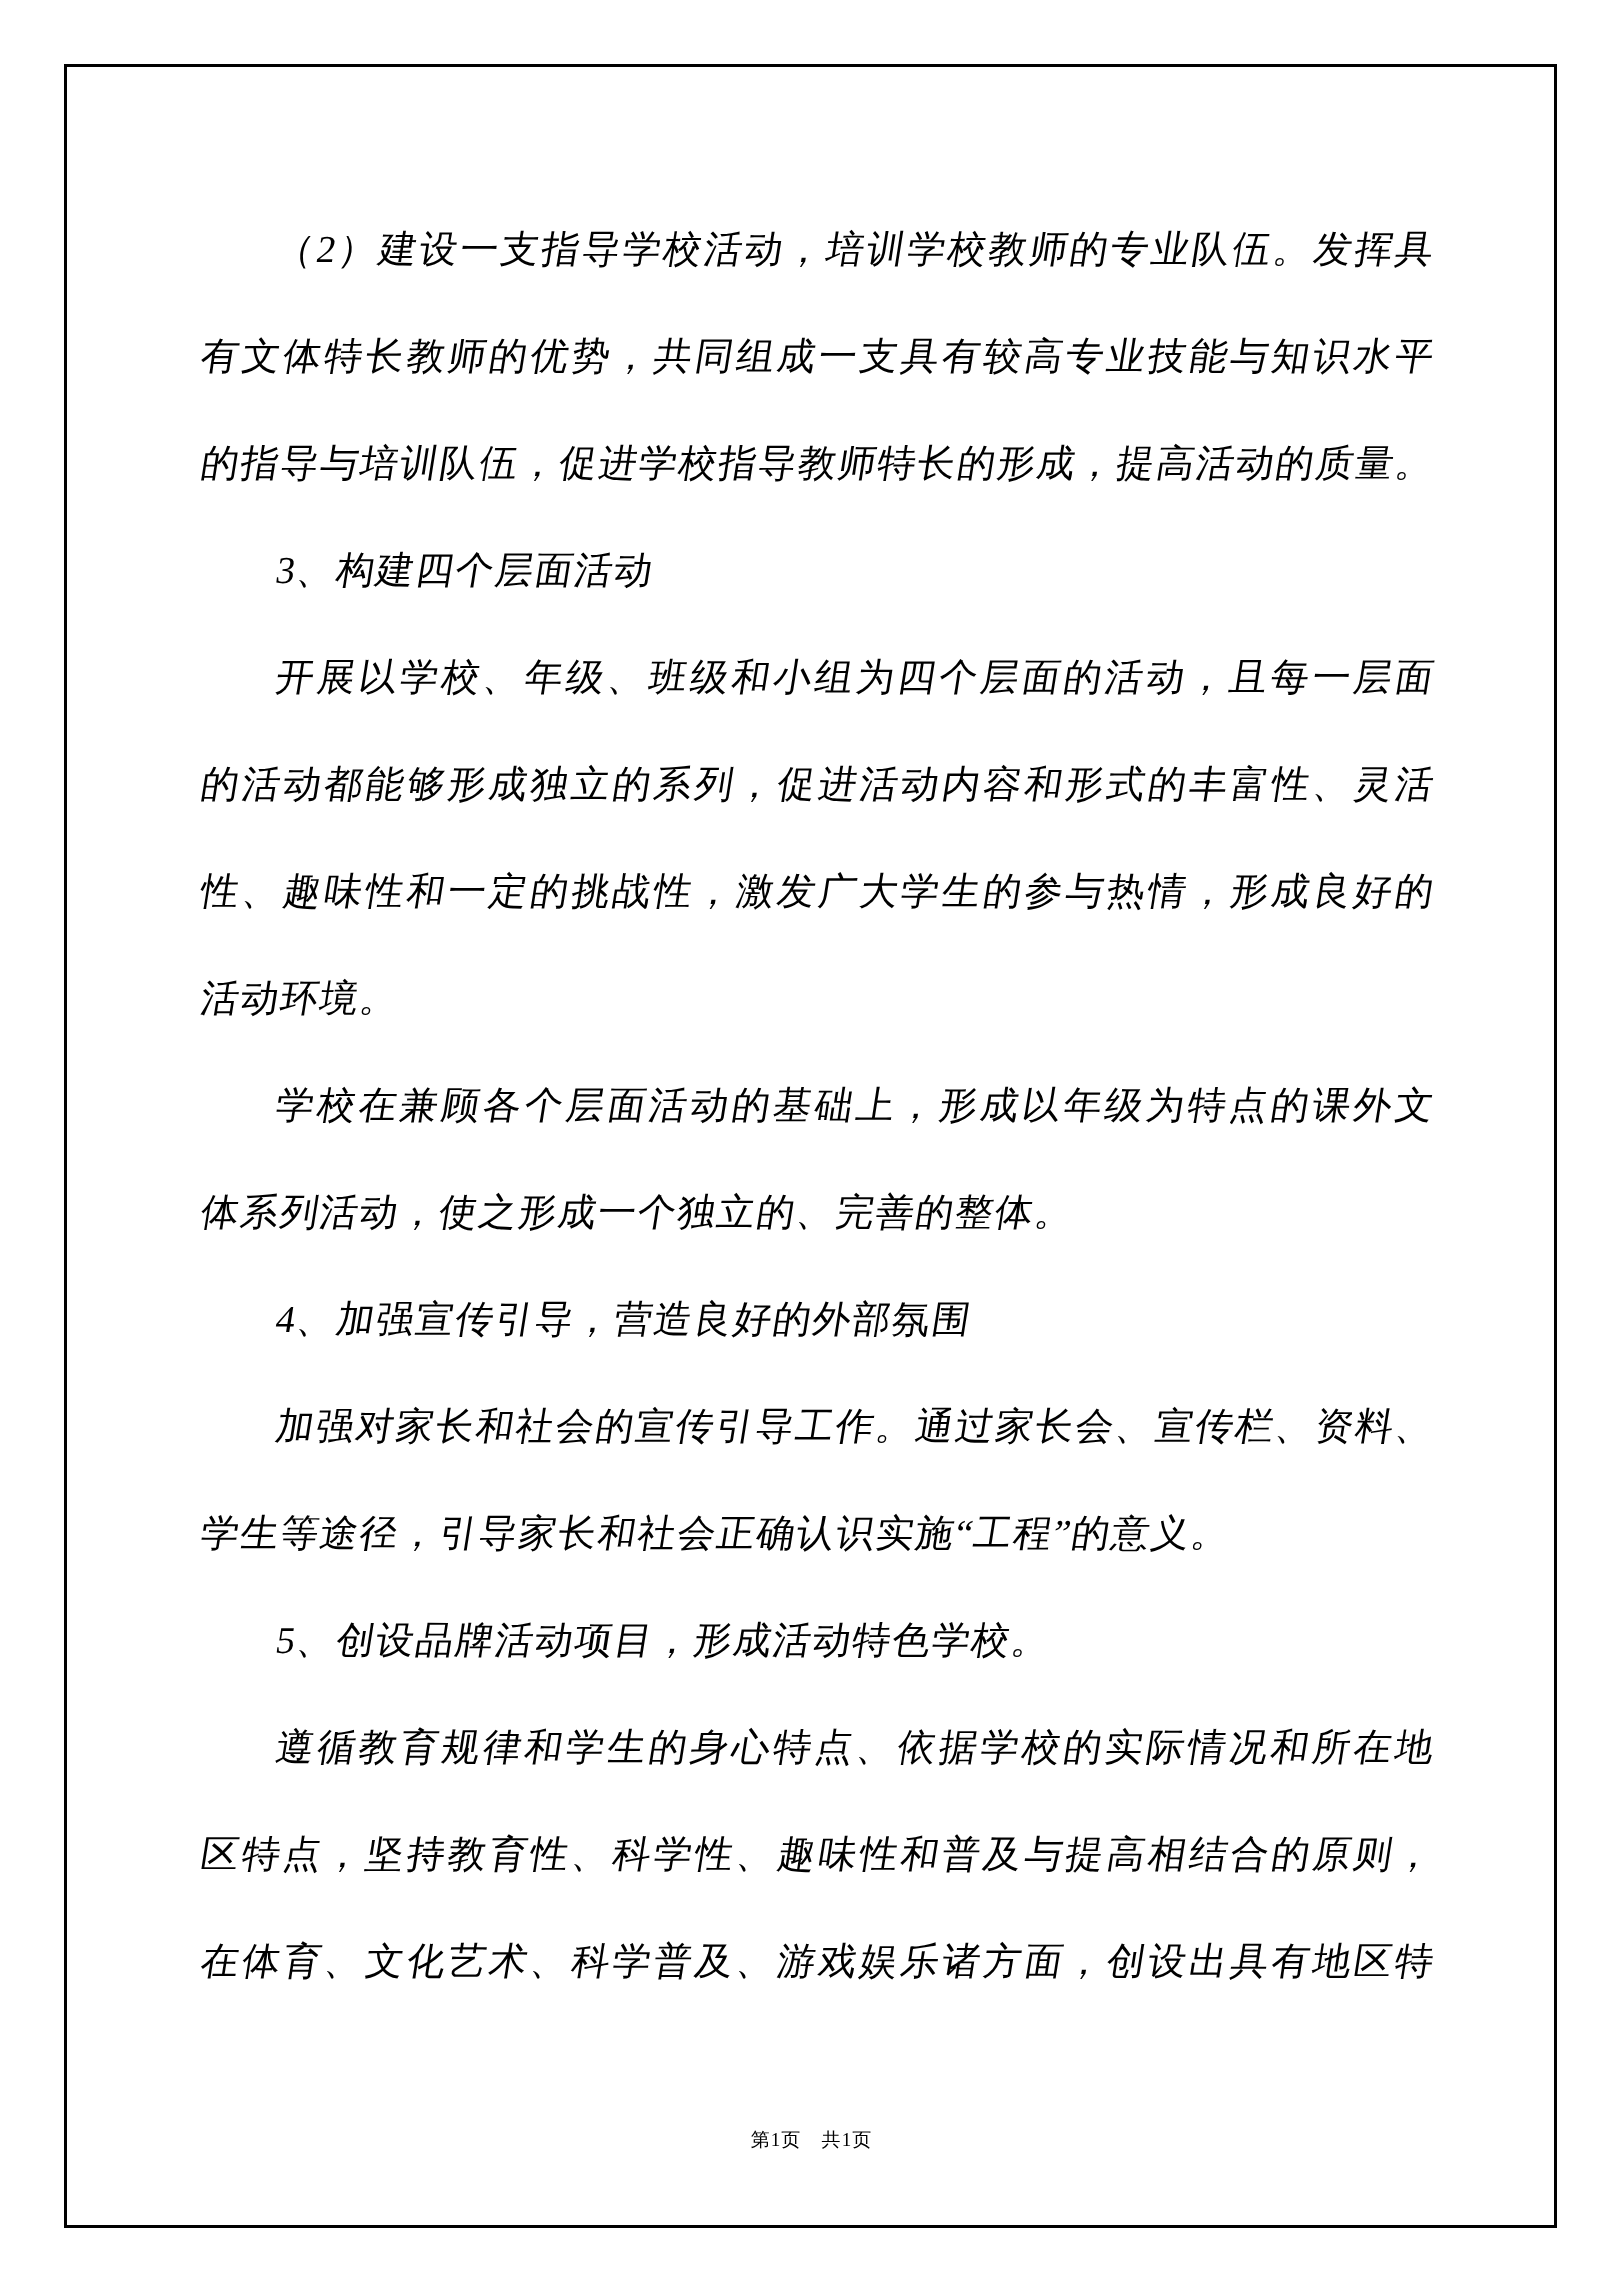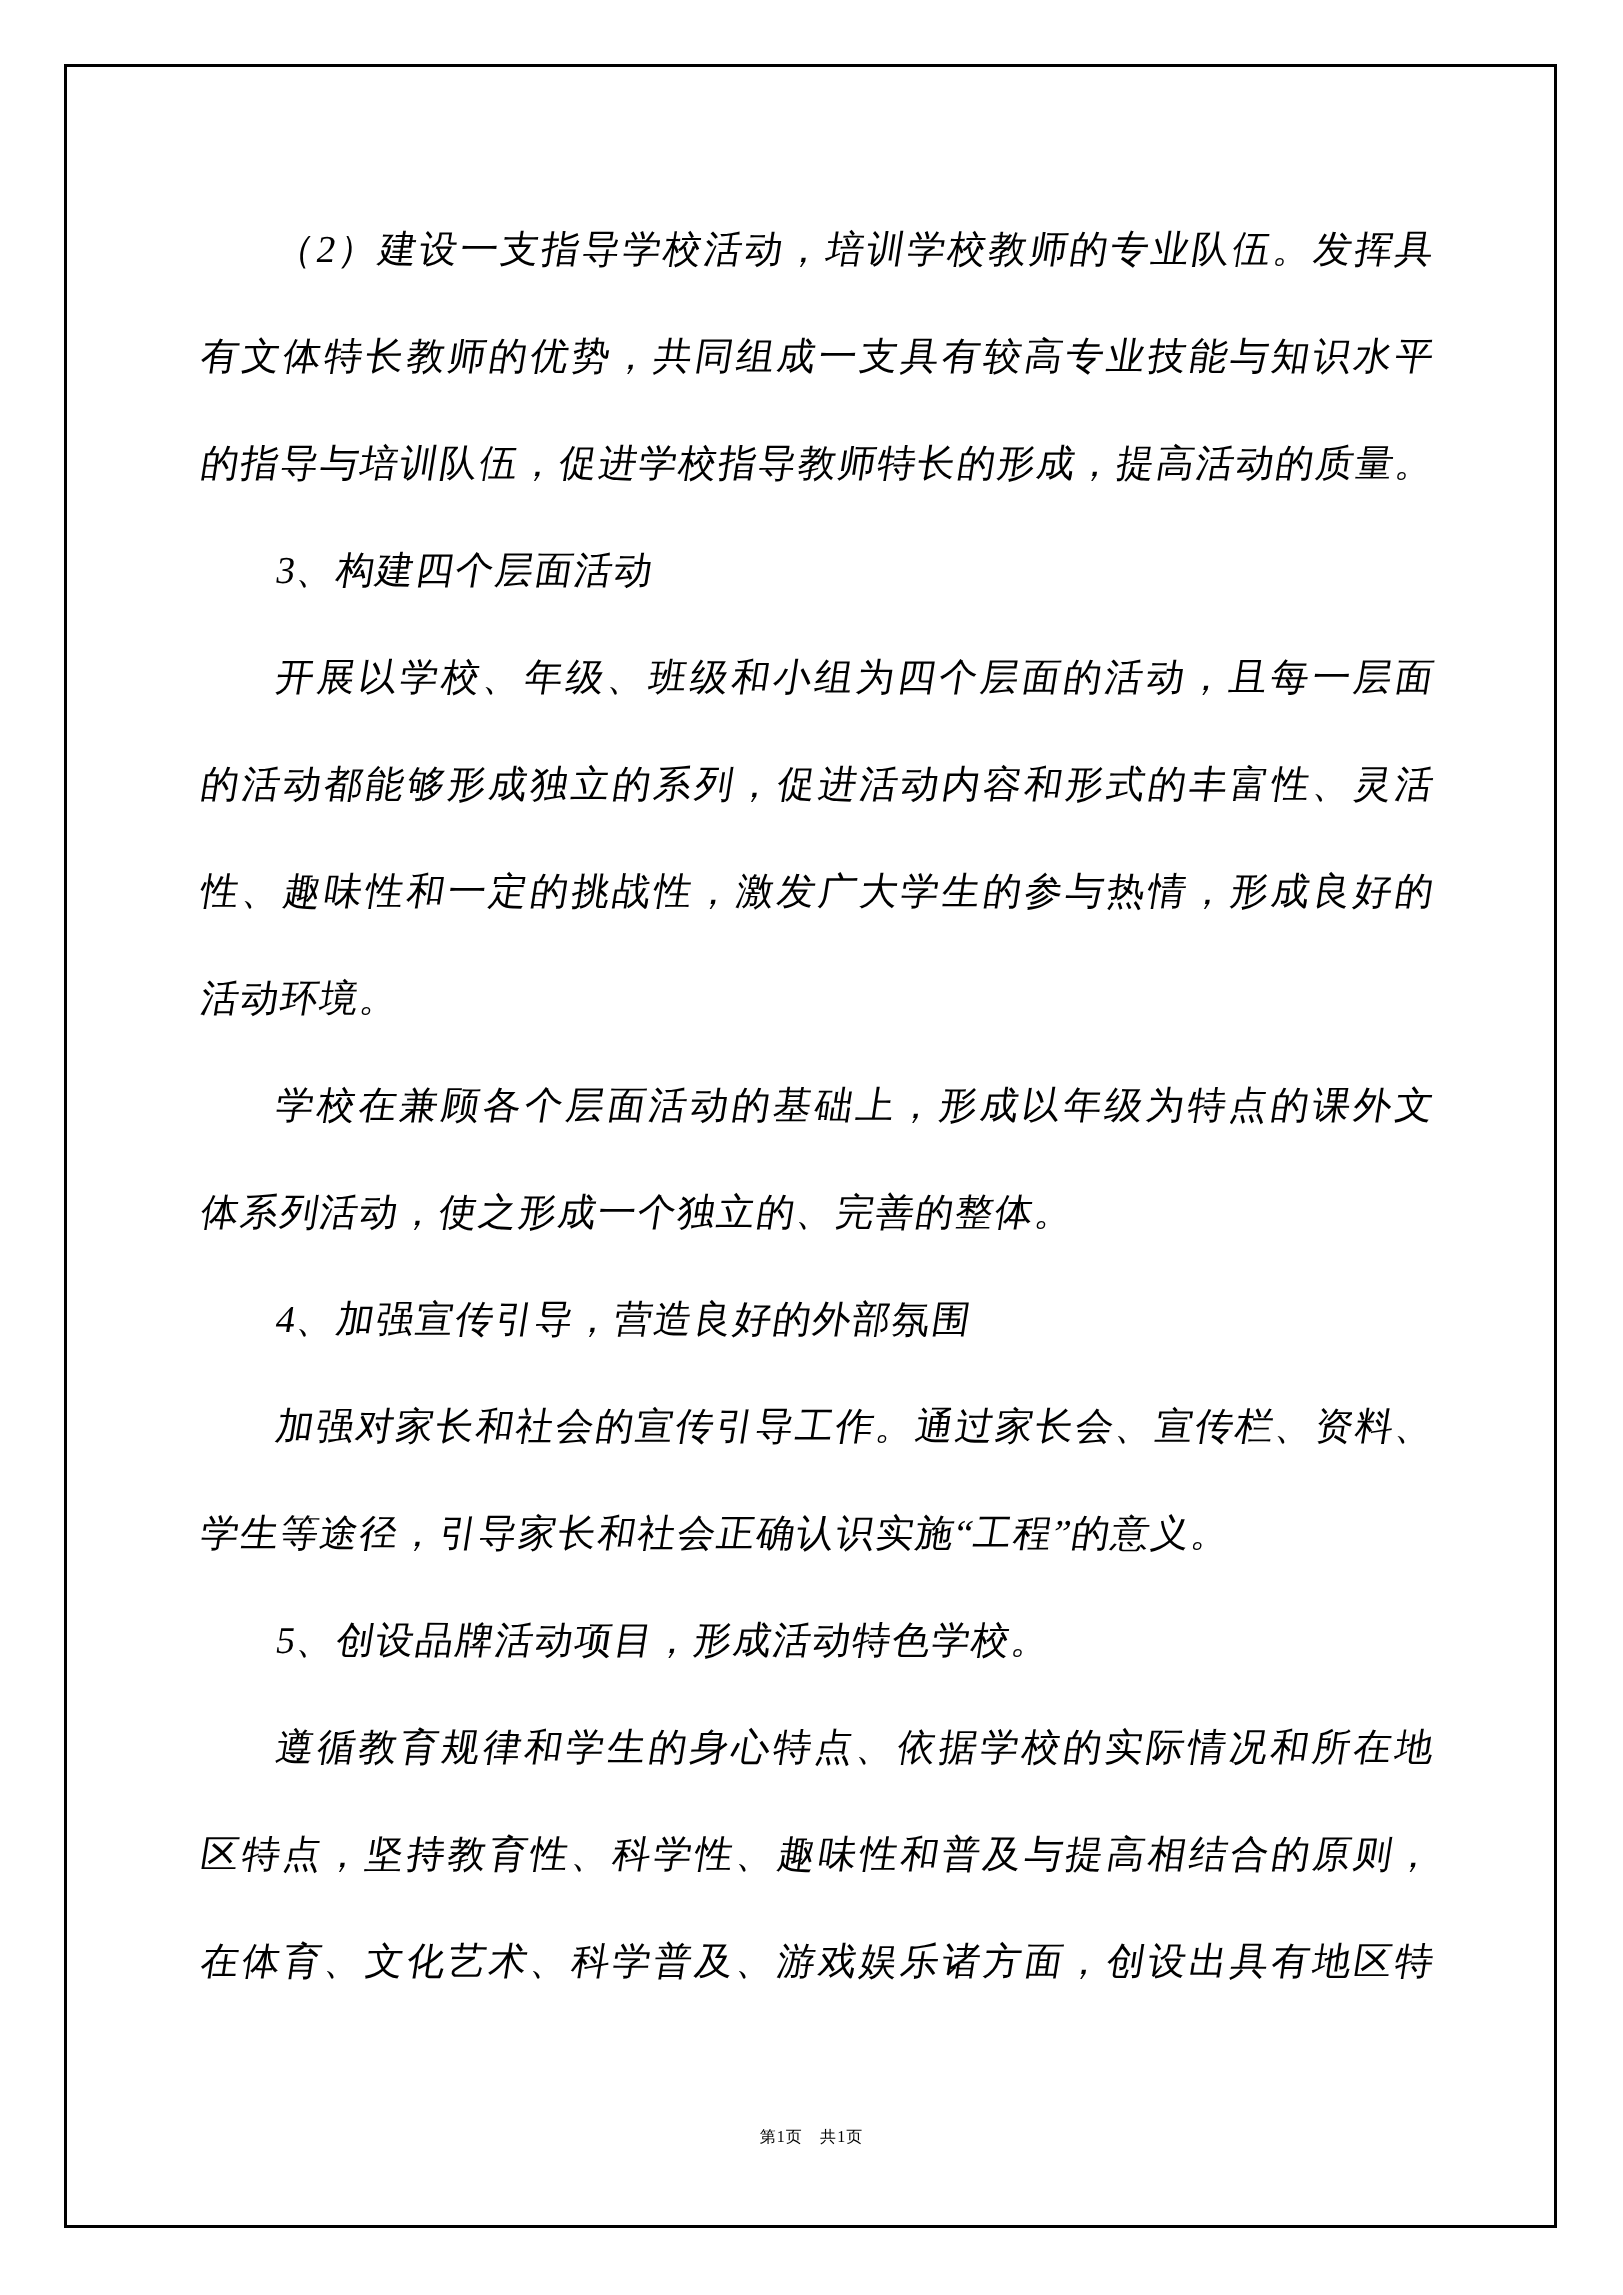--- a/index.html
+++ b/index.html
@@ -48,21 +48,21 @@
   }
   .line.indent {
     padding-left: 75px;
   }
   .footer {
     position: absolute;
     left: 0;
     top: 2127px;
     width: 100%;
     text-align: center;
-    font-size: 16px;
+    font-size: 19px;
     letter-spacing: 1.1px;
     color: #000000;
   }
 </style>
 </head>
 <body>
 
 <div class="page">
   <div class="frame"></div>
   <div class="content">

